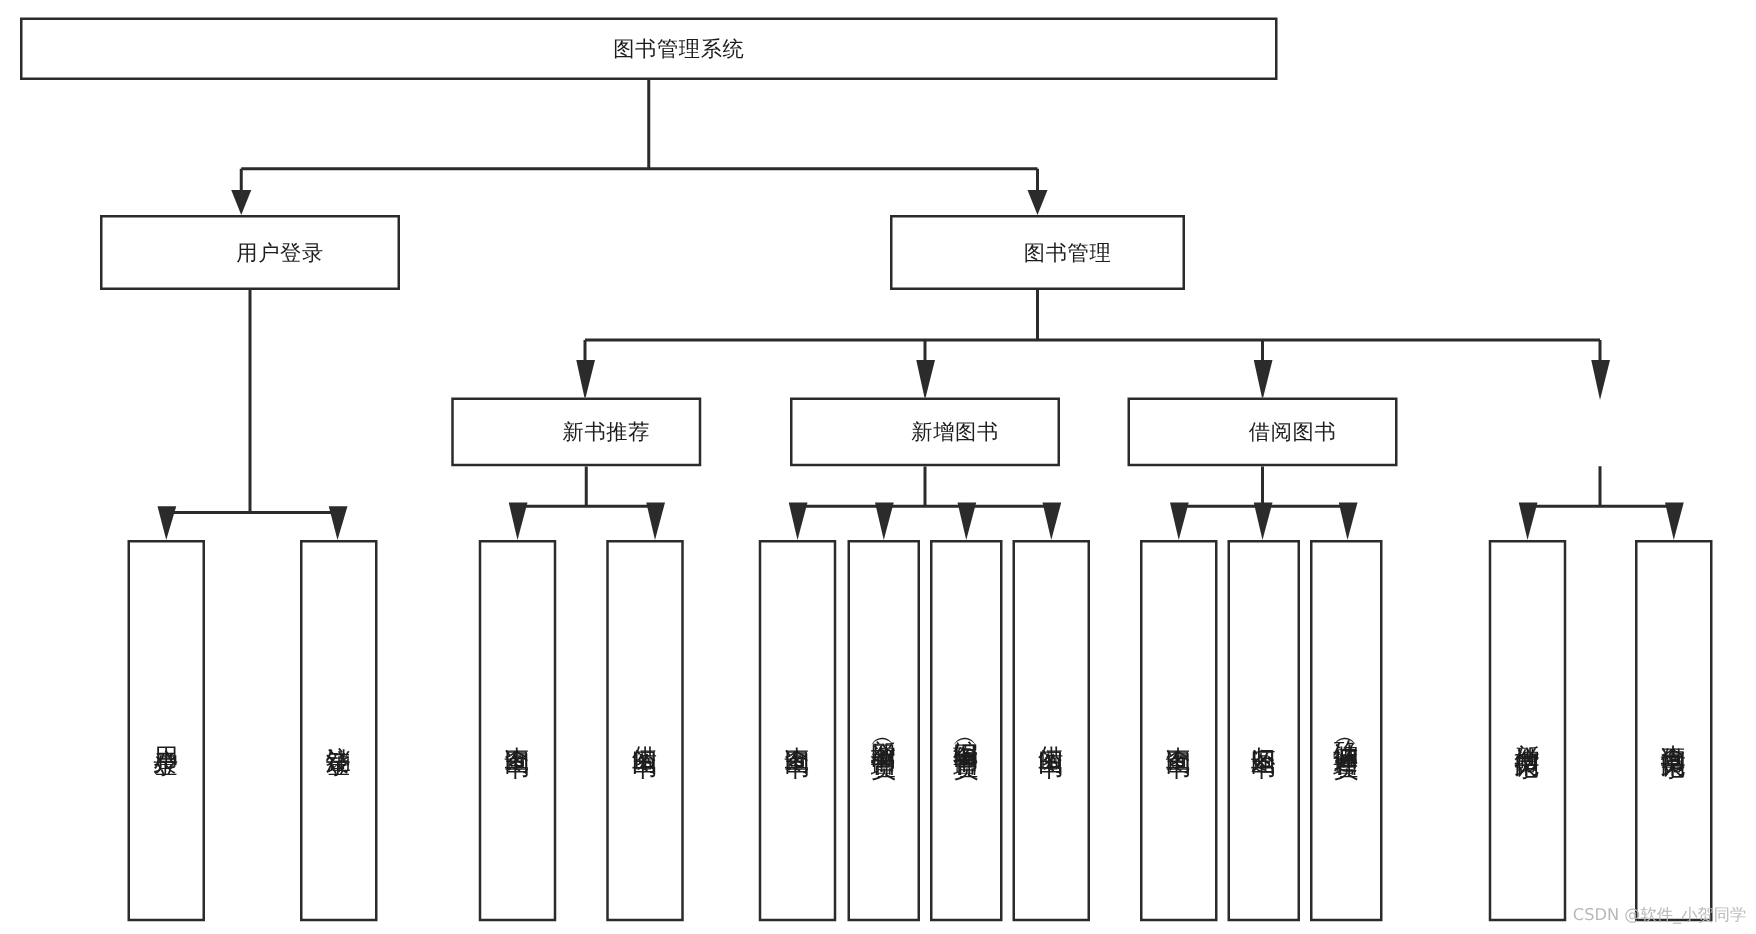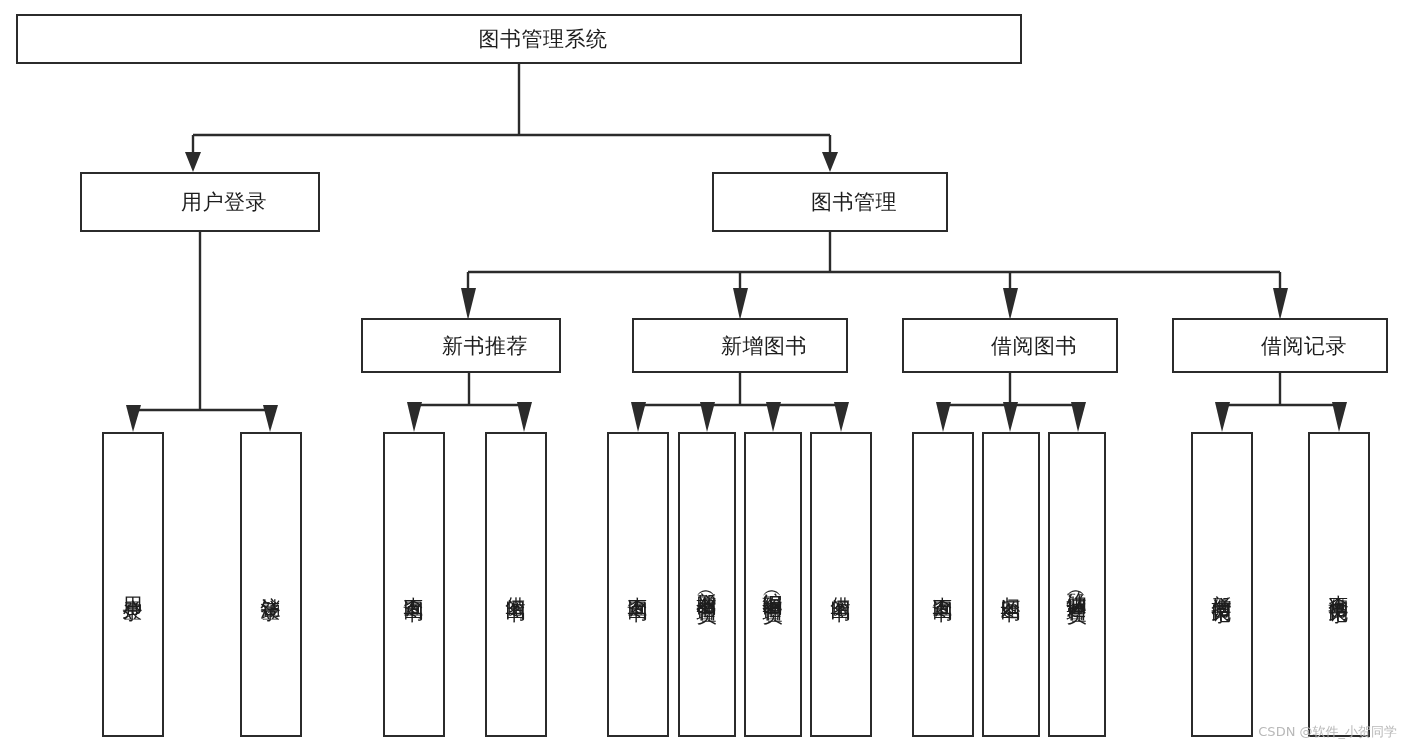--- a/index.html
+++ b/index.html
@@ -19,21 +19,21 @@
     position: absolute;
     box-sizing: border-box;
     border: 2px solid #2b2b2b;
     background: #ffffff;
     display: flex;
     align-items: center;
     justify-content: center;
     color: #1d1d1d;
   }
   .node.horiz {
-    font-size: 21px;
+    font-size: 17px;
     letter-spacing: 0.5px;
     padding-left: 48px;
   }
   .node.vert {
     writing-mode: vertical-rl;
     text-orientation: upright;
     font-size: 20px;
     letter-spacing: 2px;
     line-height: 1;
     align-items: center;
@@ -138,23 +138,20 @@
 
   <div class="node horiz" style="left:361px; top:318px; width:200px; height:55px;">
     <span class="label">新书推荐</span>
   </div>
   <div class="node horiz" style="left:632px; top:318px; width:216px; height:55px;">
     <span class="label">新增图书</span>
   </div>
   <div class="node horiz" style="left:902px; top:318px; width:216px; height:55px;">
     <span class="label">借阅图书</span>
   </div>
-  <div class="node horiz" style="left:1172px; top:318px; width:216px; height:55px;">
-    <span class="label">借阅记录</span>
-  </div>
 
   <div class="node vert" style="left:102px; top:432px; width:62px; height:305px;">
     <span class="label">用户登录</span>
   </div>
   <div class="node vert" style="left:240px; top:432px; width:62px; height:305px;">
     <span class="label">注销登录</span>
   </div>
 
   <div class="node vert" style="left:383px; top:432px; width:62px; height:305px;">
     <span class="label">查询图书</span>

